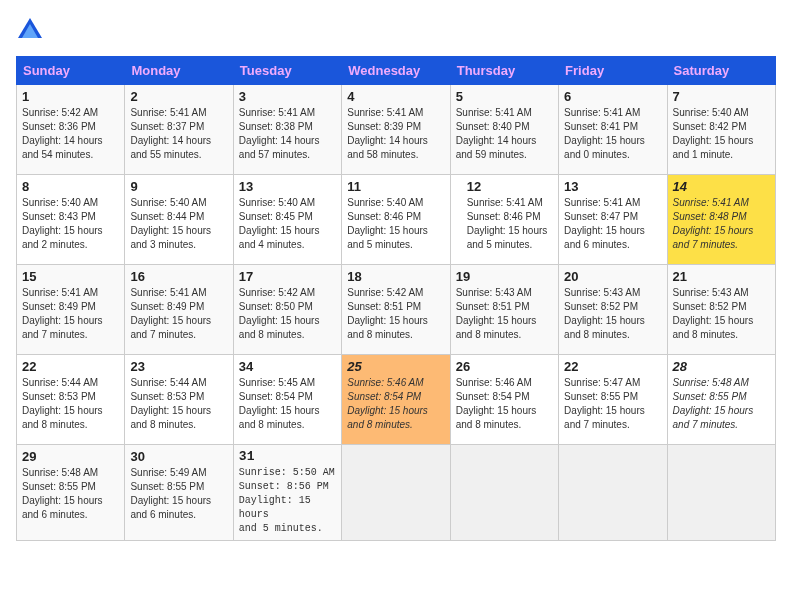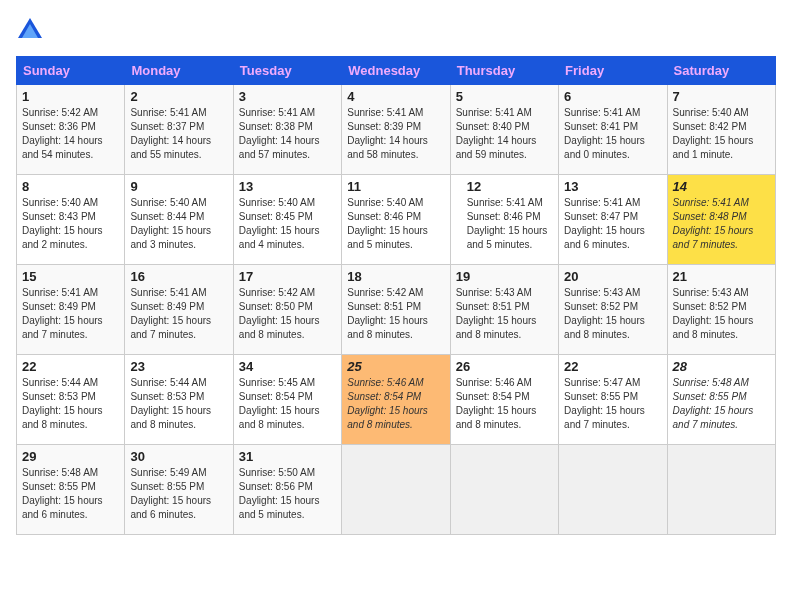--- a/index.html
+++ b/index.html
@@ -246,21 +246,21 @@
       </tr>
       <tr>
         <td style="background: rgb(249, 249, 249); margin-left: 24px;">
           <span class="day-num">29</span>
           <div class="day-info">Sunrise: 5:48 AM<br>Sunset: 8:55 PM<br>Daylight: 15 hours<br>and 6 minutes.</div>
         </td>
         <td style="background: rgb(249, 249, 249);">
           <span class="day-num">30</span>
           <div class="day-info">Sunrise: 5:49 AM<br>Sunset: 8:55 PM<br>Daylight: 15 hours<br>and 6 minutes.</div>
         </td>
-        <td style="background: rgb(249, 249, 249);">
+        <td style="background: rgb(249, 249, 249); font-family: Liberation Mono, monospace;">
           <span class="day-num">31</span>
           <div class="day-info">Sunrise: 5:50 AM<br>Sunset: 8:56 PM<br>Daylight: 15 hours<br>and 5 minutes.</div>
         </td>
         <td class="empty-cell"></td>
         <td class="empty-cell"></td>
         <td class="empty-cell"></td>
         <td class="empty-cell"></td>
       </tr>
     </tbody>
 </table>

